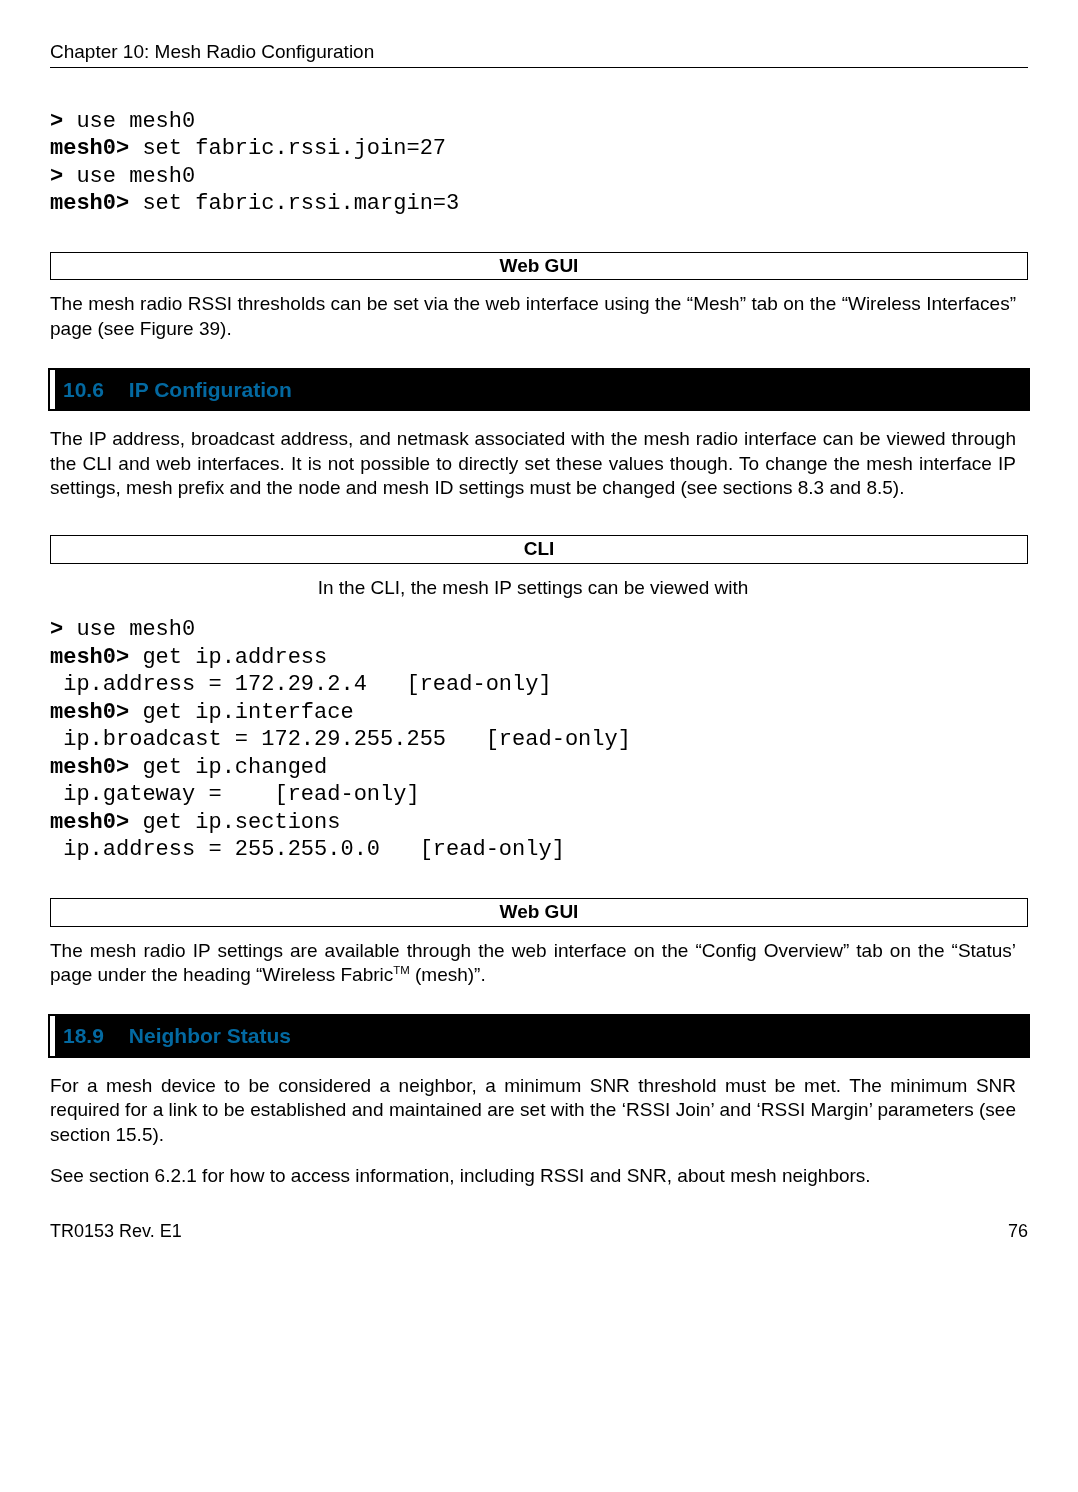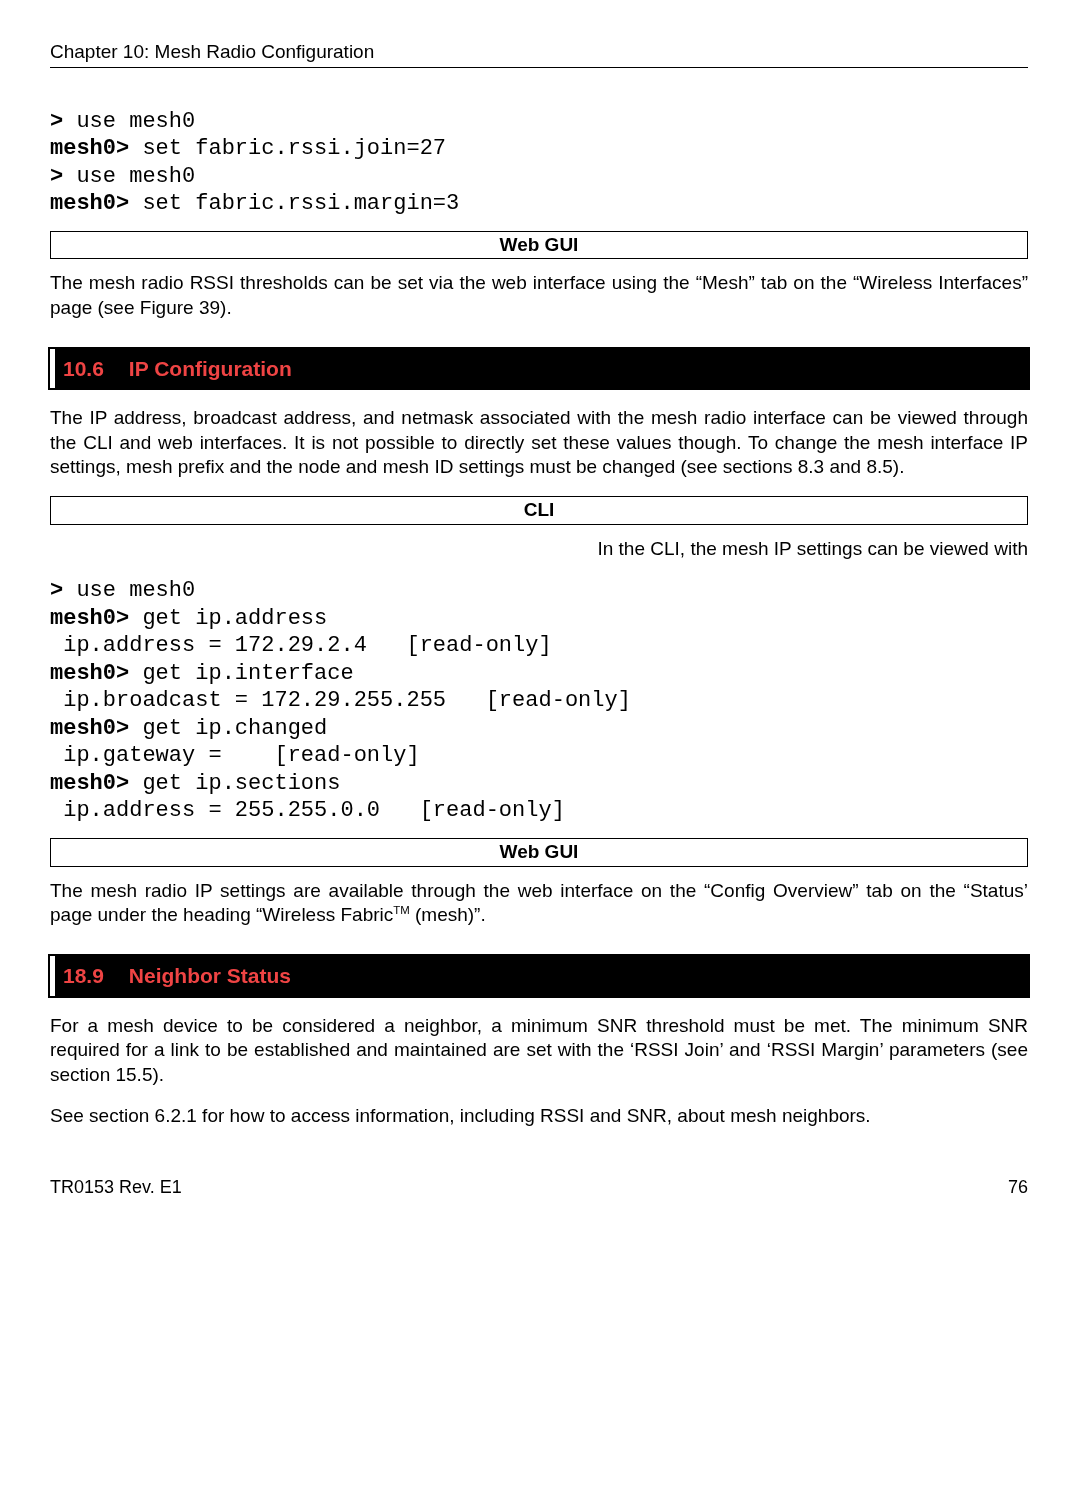--- a/index.html
+++ b/index.html
@@ -27,30 +27,30 @@
     font-size: 22px;
     white-space: pre;
     line-height: 1.25;
   }
   .mono .bold { font-weight: bold; }
   .box-header {
     border: 1.5px solid #000;
     text-align: center;
     font-weight: bold;
     padding: 1px 0;
-    margin: 13px 0 12px 0;
+    margin: 34px 0 12px 0;
     font-size: 19px;
   }
   .body-text {
-    margin: 10px 0 16px 0;
+    margin: 10px 12px 16px 0;
     text-align: justify;
   }
   .section-bar {
     background: #000;
-    color: #ef4444;
+    color: #0369a1;
     font-weight: bold;
     font-size: 21px;
     padding: 6px 10px 6px 8px;
     margin: 28px 0 18px 0;
     border-left: 5px solid #fff;
     outline: 2px solid #000;
     outline-offset: 0;
     box-shadow: inset 4px 0 0 #fff;
     position: relative;
   }
@@ -63,21 +63,21 @@
   }
   .section-bar .num { display:inline-block; min-width: 60px; }
   .tm {
     font-size: 0.6em;
     vertical-align: super;
   }
   .footer {
     display: flex;
     justify-content: space-between;
     font-size: 18px;
-    margin-top: 48px;
+    margin-top: 32px;
     text-align: right;
   }
 </style>
 </head>
 <body>
 
 <div class="header-line">Chapter 10: Mesh Radio Configuration</div>
 <hr class="top-rule">
 
 <div class="mono"><span class="bold">&gt;</span><span> use mesh0</span>
@@ -91,21 +91,21 @@
 
 <div class="section-bar">
   <span class="num">10.6</span>
   <span>IP Configuration</span>
 </div>
 
 <div class="body-text">The IP address, broadcast address, and netmask associated with the mesh radio interface can be viewed through the CLI and web interfaces. It is not possible to directly set these values though. To change the mesh interface IP settings, mesh prefix and the node and mesh ID settings must be changed (see sections 8.3 and 8.5).</div>
 
 <div class="box-header">CLI</div>
 
-<div class="body-text" style="text-align:right;">In the CLI, the mesh IP settings can be viewed with</div>
+<div class="body-text" style="text-align:center;">In the CLI, the mesh IP settings can be viewed with</div>
 
 <div class="mono"><span class="bold">&gt;</span><span> use mesh0</span>
 <span class="bold">mesh0&gt;</span><span> get ip.address</span>
 <span> ip.address = 172.29.2.4   [read-only]</span>
 <span class="bold">mesh0&gt;</span><span> get ip.interface</span>
 <span> ip.broadcast = 172.29.255.255   [read-only]</span>
 <span class="bold">mesh0&gt;</span><span> get ip.changed</span>
 <span> ip.gateway =    [read-only]</span>
 <span class="bold">mesh0&gt;</span><span> get ip.sections</span>
 <span> ip.address = 255.255.0.0   [read-only]</span></div>

